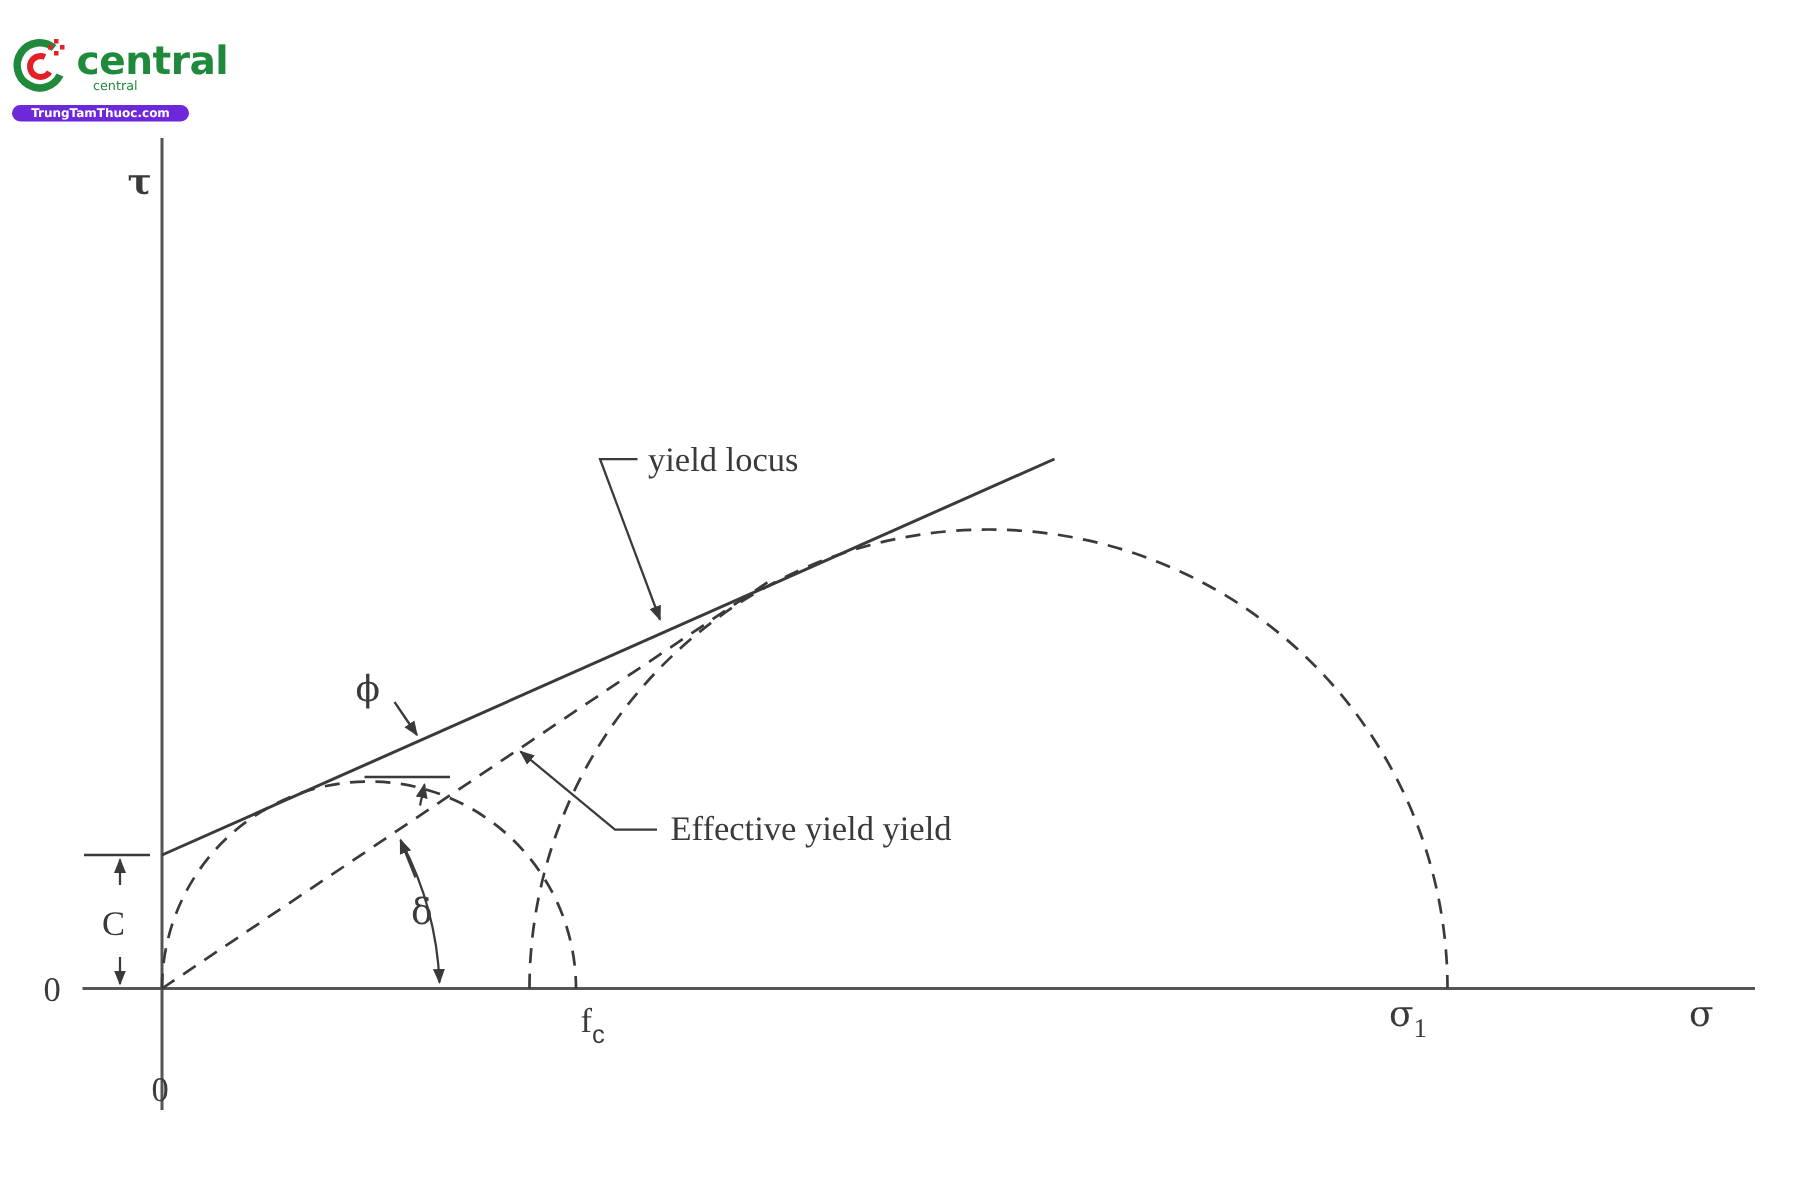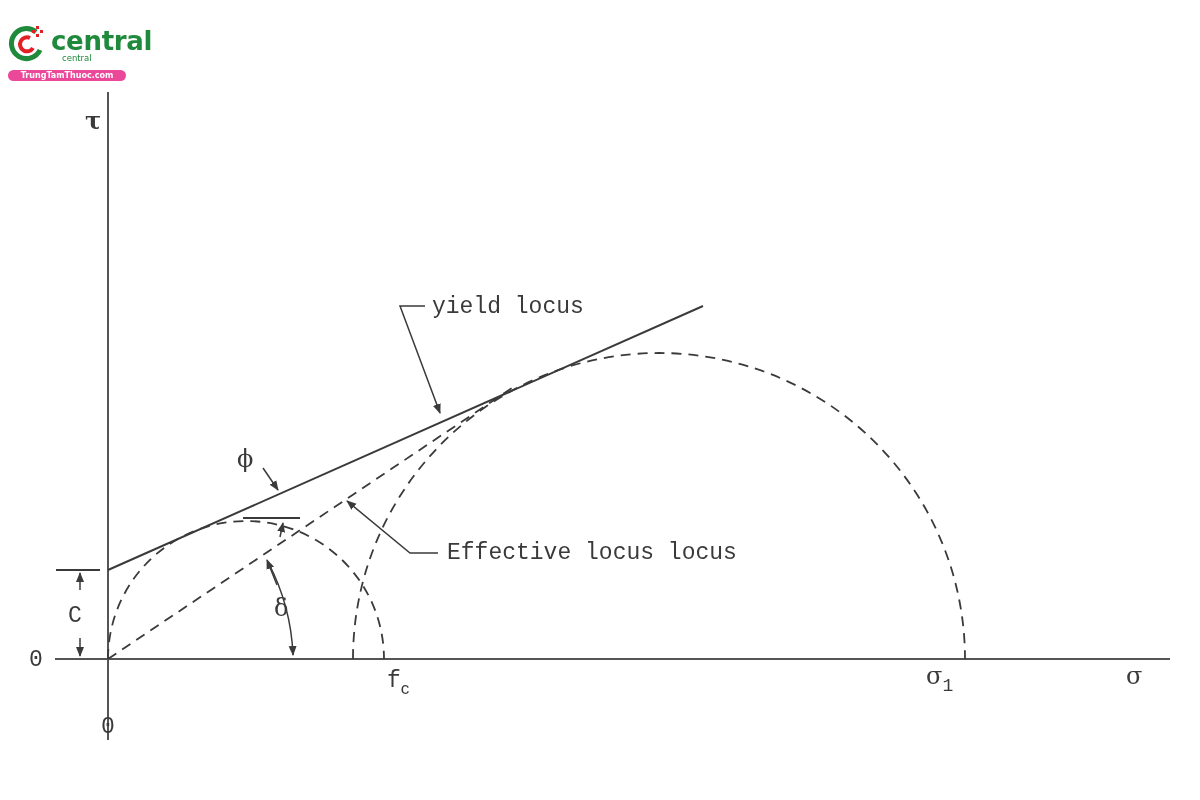--- a/index.html
+++ b/index.html
@@ -1,23 +1,23 @@
 <!DOCTYPE html>
 <html><head>
 <meta charset="utf-8">
 <style>
   html, body { margin:0; padding:0; background:#ffffff; }
   body { width:1200px; height:800px; position:relative; overflow:hidden; font-family:"Liberation Sans", sans-serif; }
   .logo { position:absolute; left:6px; top:20px; width:124px; height:62px; }
   .logo-word { position:absolute; left:45px; top:6px; font-size:26px; font-weight:bold; color:#1f8a3c; letter-spacing:-0.3px; font-family:"DejaVu Sans", sans-serif; }
   .logo-sub { position:absolute; left:56px; top:33px; font-size:8.5px; color:#1f8a3c; font-family:"DejaVu Sans", sans-serif; }
-  .logo-bar { position:absolute; left:2px; top:50px; width:118px; height:11px; background:#ec4899; border-radius:6px; color:#fff; font-size:8px; font-weight:bold; text-align:center; line-height:11px; font-family:"DejaVu Sans", sans-serif; }
+  .logo-bar { position:absolute; left:2px; top:50px; width:118px; height:11px; background:#6d28d9; border-radius:6px; color:#fff; font-size:8px; font-weight:bold; text-align:center; line-height:11px; font-family:"DejaVu Sans", sans-serif; }
   svg.diagram { position:absolute; left:0; top:0; }
   .lbl { position:absolute; color:#3a3a3a; white-space:nowrap; }
-  .lbl-text { font-size:23px; font-family:Liberation Mono, monospace;text-align:right; }
+  .lbl-text { font-size:23px; font-family:Liberation Serif, serif;text-align:right; }
   .lbl-greek { font-size:24px; font-family:"DejaVu Serif", serif; }
   .sub { font-size:17px; position:relative; top:7px; }
 </style>
 </head>
 <body>
 
 <div class="logo">
   <svg width="44" height="44" viewBox="0 0 44 44" style="position:absolute;left:0;top:2px">
     <path d="M30 10 A15 15 0 1 0 34 28" fill="none" stroke="#1f8a3c" stroke-width="5"></path>
     <path d="M24 16 A7 7 0 1 0 27 26" fill="none" stroke="#e32026" stroke-width="4"></path>
@@ -66,21 +66,21 @@
   <polyline points="438,553 410,553 347,501" fill="none" stroke="#3a3a3a" stroke-width="1.5" marker-end="url(#arr)"></polyline>
 </svg>
 
 <div class="lbl lbl-greek" style="left:85px;top:106px;font-weight:bold;">τ</div>
 <div class="lbl lbl-greek" style="left:1126px;top:662px;">σ</div>
 <div class="lbl lbl-text" style="left:29px;top:647px;">0</div>
 <div class="lbl lbl-text" style="left:101px;top:714px;">0</div>
 <div class="lbl lbl-text" style="left:68px;top:603px;">C</div>
 
 <div class="lbl lbl-text" style="left:432px;top:294px;">yield locus</div>
-<div class="lbl lbl-text" style="left:447px;top:540px;">Effective locus locus</div>
+<div class="lbl lbl-text" style="left:447px;top:540px;">Effective yield yield</div>
 
 <div class="lbl lbl-greek" style="left:237px;top:445px;">ϕ</div>
 <div class="lbl lbl-greek" style="left:274px;top:594px;">δ</div>
 
 <div class="lbl" style="left:387px;top:668px;">
   <span class="lbl-text">f</span><span class="sub">c</span>
 </div>
 <div class="lbl" style="left:926px;top:662px;">
   <span class="lbl-greek">σ</span><span class="sub lbl-text" style="font-size:18px;">1</span>
 </div>

